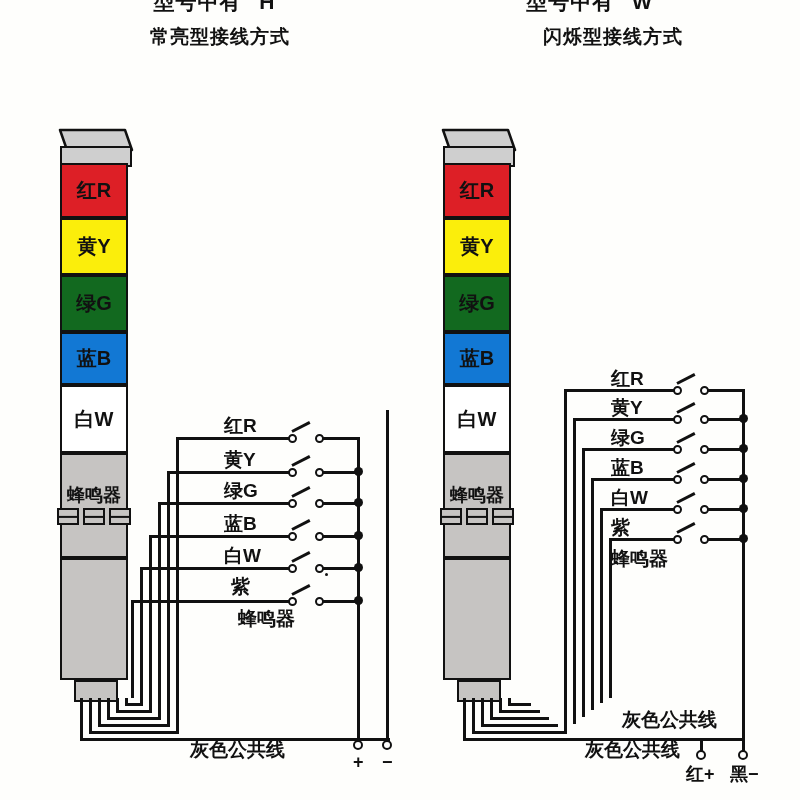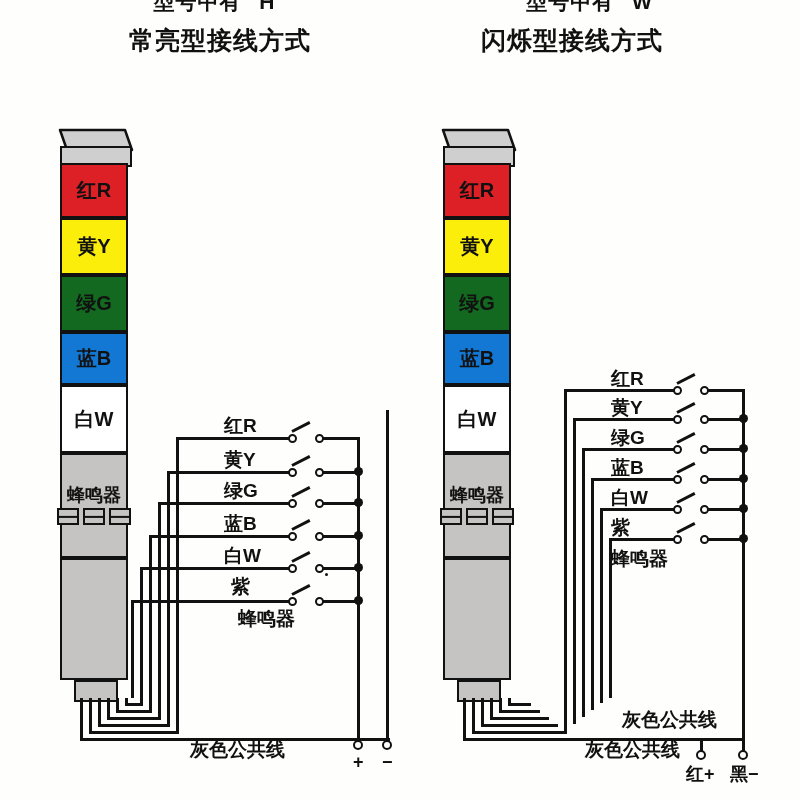--- a/index.html
+++ b/index.html
@@ -4,21 +4,21 @@
 <style>
   html,body{margin:0;padding:0;background:#fffffd;}
   body{width:800px;height:800px;overflow:hidden;
        font-family:"Liberation Sans","DejaVu Sans",sans-serif;}
   #stage{position:relative;width:800px;height:800px;background:#fefefc;}
 
   
   .title{position:absolute;font-weight:bold;color:#111;letter-spacing:1px;
          white-space:nowrap;text-align:center;}
   .title-l1{font-size:21px;}
-  .title-l2{font-size:25px;}
+  .title-l2{font-size:19px;}
 
   
   .tower{position:absolute;}
   .cap-band{position:absolute;border:2.5px solid #111;background:#cfcfcf;}
   .seg{position:absolute;border:2.5px solid #111;box-sizing:border-box;
        display:flex;align-items:center;justify-content:center;
        font-weight:bold;font-size:20px;}
   .seg.red{background:#dd1f26;color:#111;}
   .seg.yellow{background:#fbee0b;color:#111;}
   .seg.green{background:#12691f;color:#111;}
@@ -186,21 +186,21 @@
     <div class="lbl" style="left:190px;top:737px;">灰色公共线</div>
     <div class="term" style="left:353px;top:740px;"></div>
     <div class="term" style="left:382px;top:740px;"></div>
     <div class="polarity" style="left:353px;top:752px;">+</div>
     <div class="polarity" style="left:382px;top:752px;">−</div>
   </div>
 
   <div>
 
     <div class="title title-l1" style="left:470px;top:-12px;width:250px;">型号中有 "W"</div>
-    <div class="title title-l2" style="left:447px;top:24px;width:250px;">闪烁型接线方式</div>
+    <div class="title title-l2" style="left:488px;top:24px;width:250px;">闪烁型接线方式</div>
 
     <div class="tower">
       <svg width="78" height="28" style="position:absolute;left:440px;top:124px;">
         <polygon points="10,26 3,6 68,6 75,26" fill="#cfcfcf" stroke="#111" stroke-width="2.5" stroke-linejoin="round"></polygon>
       </svg>
       <div class="cap-band" style="left:443px;top:146px;width:68px;height:17px;"></div>
 
       <div class="seg red" style="left:443px;top:163px;width:68px;height:55px;">
         <span>红R</span>
       </div>

